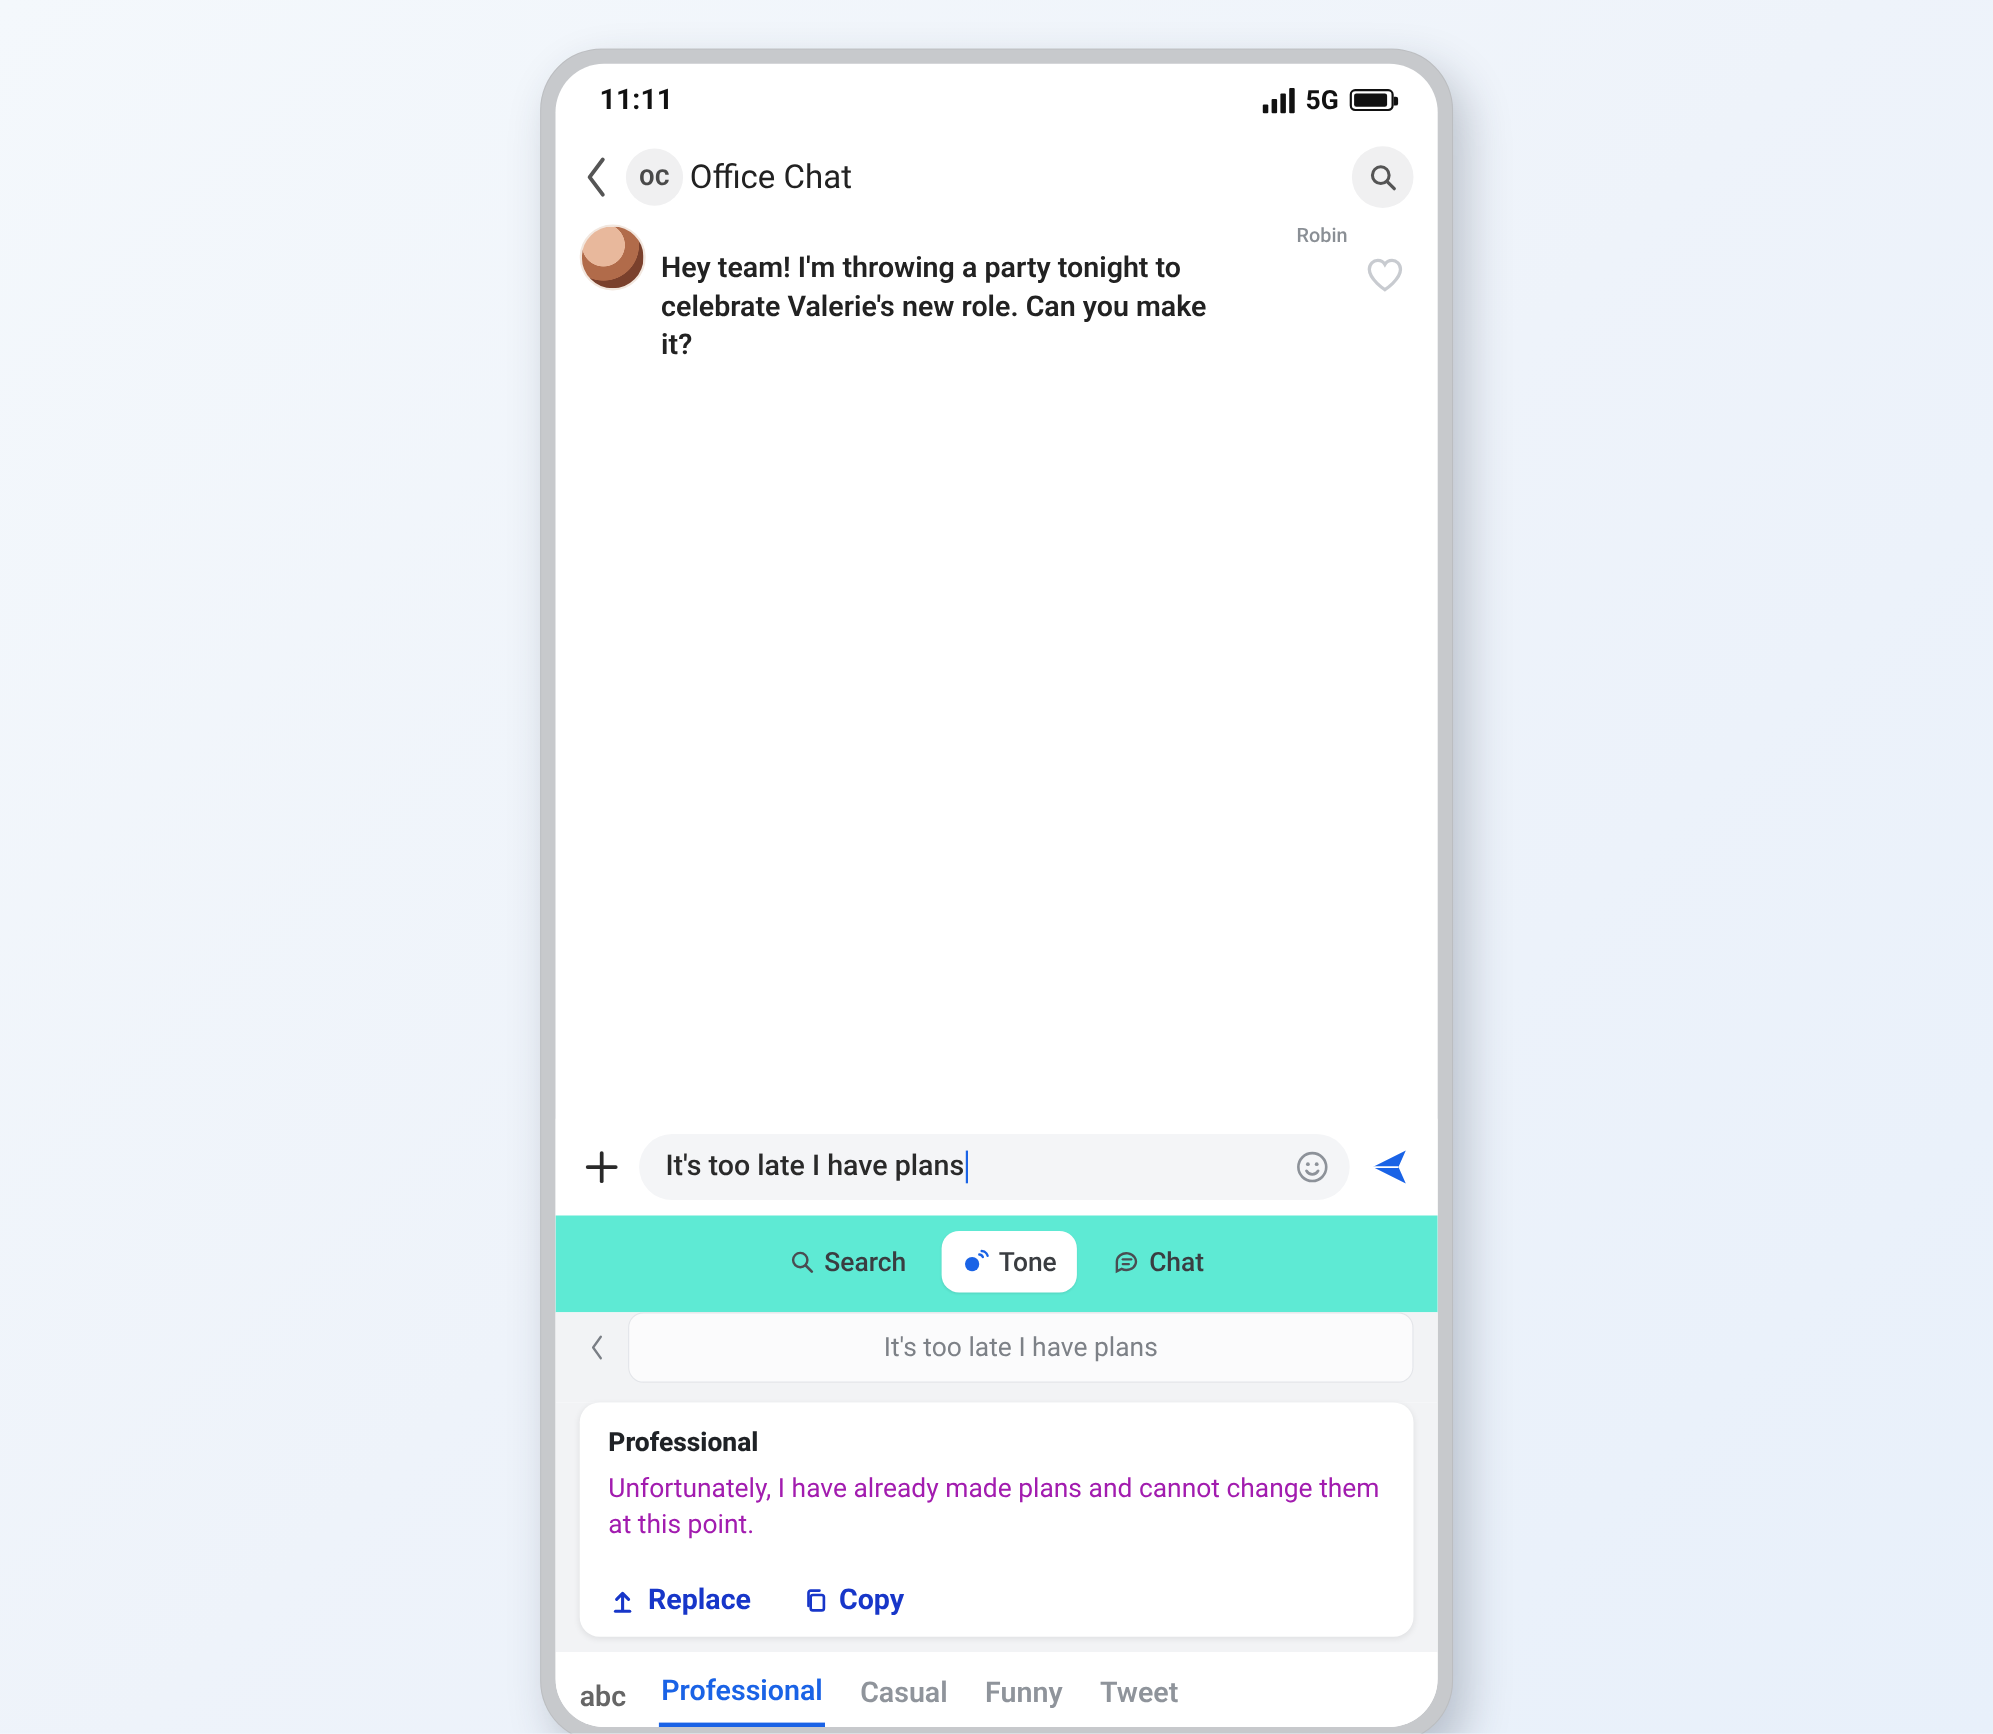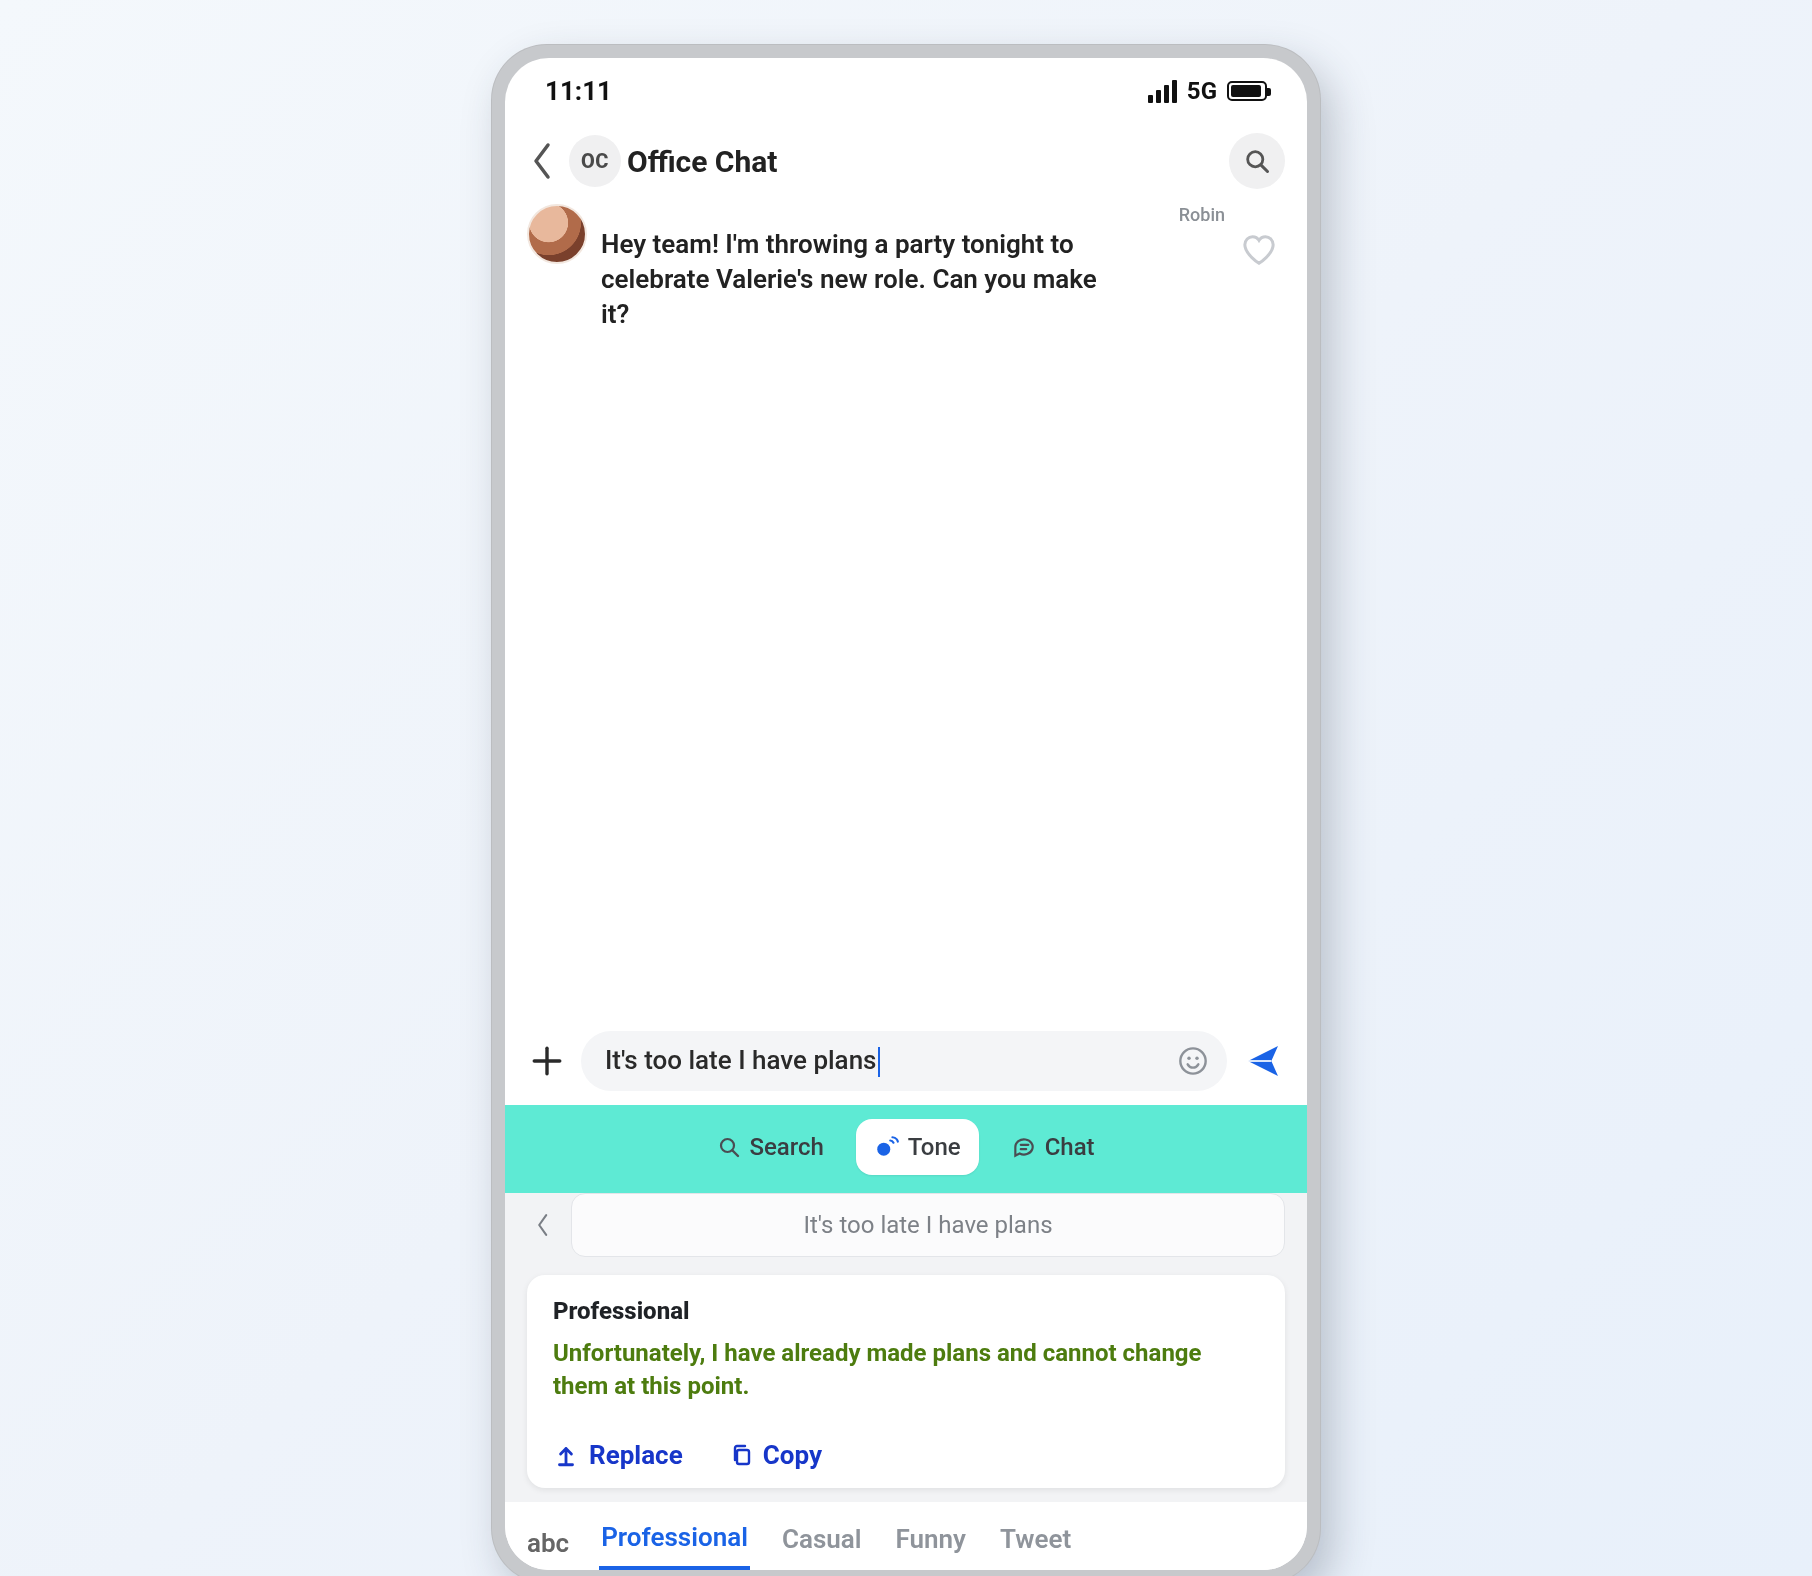--- a/index.html
+++ b/index.html
@@ -64,21 +64,21 @@
   }
   .backbtn {
     width: 54px; height: 54px; display:flex; align-items:center; justify-content:center;
     color:#555;
   }
   .avatar-circ {
     width: 52px; height: 52px; border-radius:50%;
     background:#f0f0f1; display:flex; align-items:center; justify-content:center;
     font-weight:800; font-size:20px; color:#4a4a4a; letter-spacing:.5px;
   }
-  .chat-title { font-size:30px; font-weight:700; color:#222; margin-left:6px; }
+  .chat-title { font-size:30px; font-weight:400; color:#222; margin-left:6px; }
   .navhead .grow { flex:1; }
   .search-bubble {
     width:56px; height:56px; border-radius:50%;
     background:#f0f0f1; display:flex; align-items:center; justify-content:center;
     color:#555;
   }
 
   
   .time-div { text-align:center; font-size:20px; color:#9aa0a6; padding: 10px 0 14px; }
 
@@ -161,21 +161,21 @@
   }
 
   
   .card-wrap { background:#f2f3f5; padding: 0 22px 14px; }
   .card {
     background:#fff; border-radius:18px;
     box-shadow:0 2px 6px rgba(0,0,0,.08);
     padding: 22px 26px 18px;
   }
   .card h3 { font-size:24px; font-weight:800; color:#1f2226; margin-bottom:12px;}
-  .card p { font-size:24px; color:#4d7c0f; line-height:1.4; font-weight:700;}
+  .card p { font-size:24px; color:#a21caf; line-height:1.4; font-weight:400;}
   .card-actions { display:flex; gap:46px; margin-top:36px; }
   .act { display:flex; align-items:center; gap:10px; color:#1736c9; font-size:26px; font-weight:700; }
   .act .ic { color:#1736c9; }
 
   
   .tones {
     background:#fff;
     padding: 14px 22px 0;
     display:flex; align-items:center; gap:30px;
     font-size:26px; color:#8f949b;

